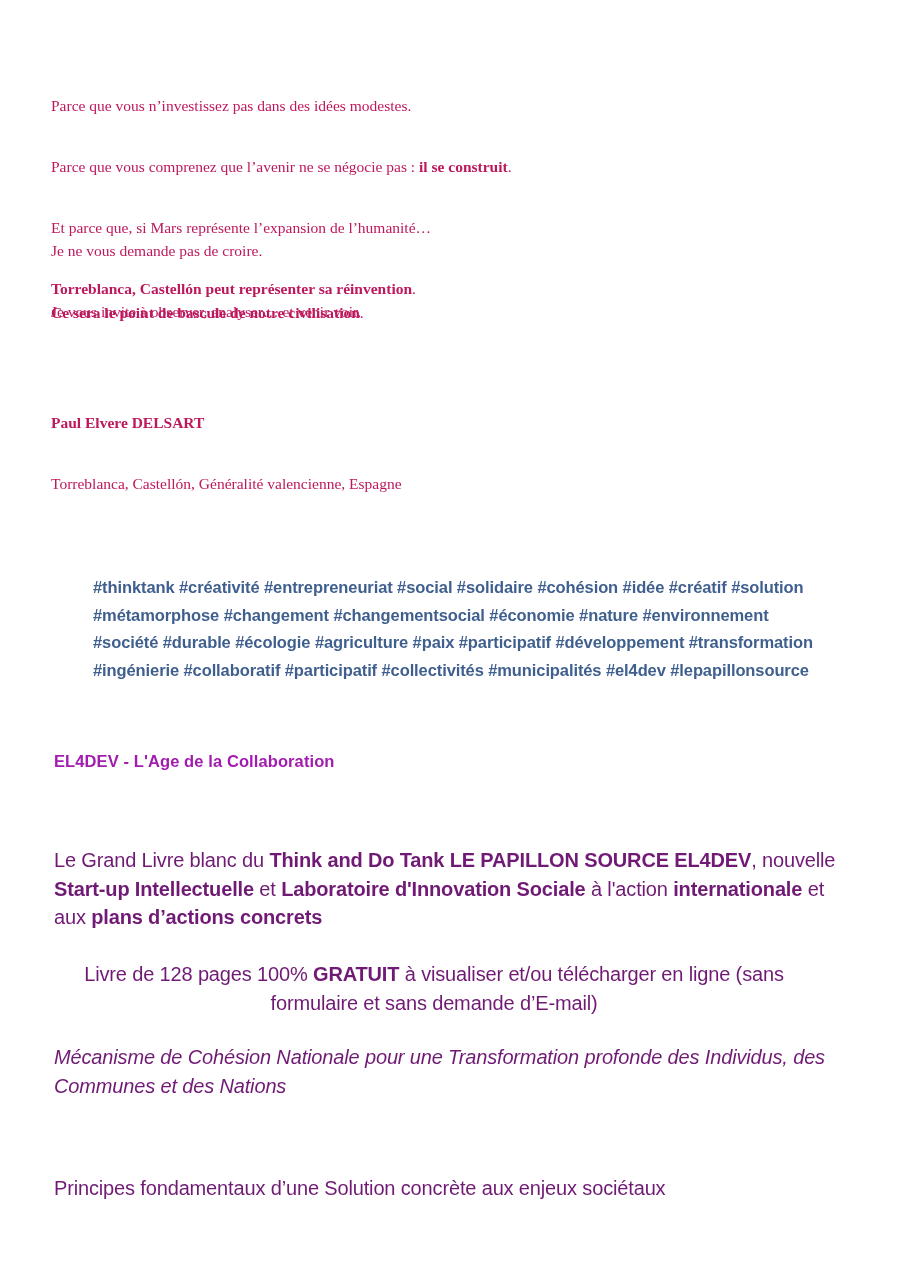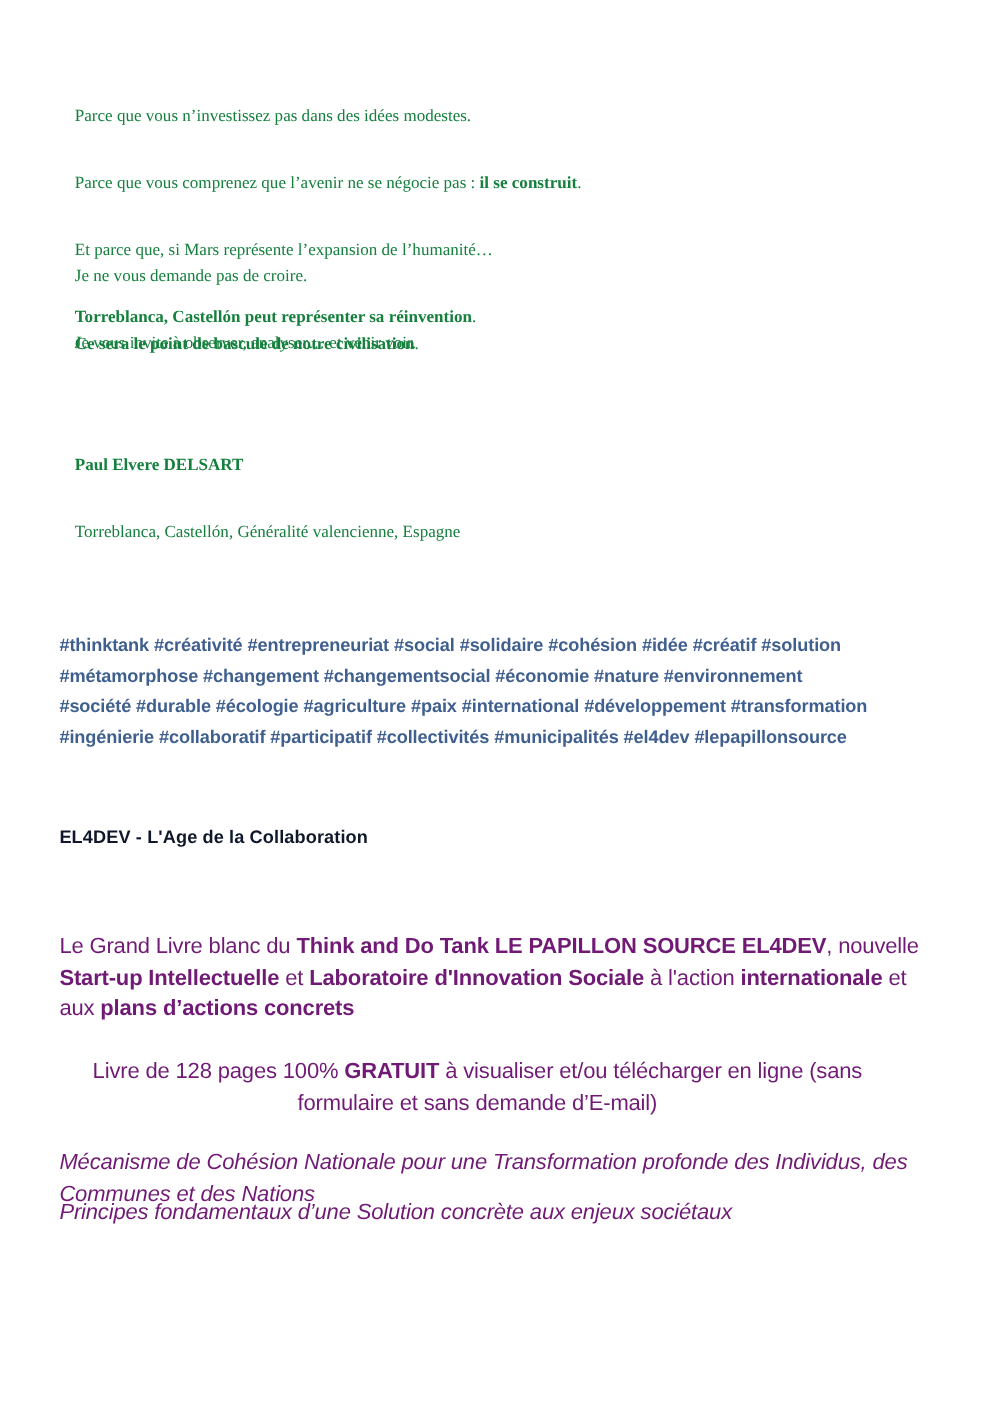--- a/index.html
+++ b/index.html
@@ -21,25 +21,25 @@
     left: 0;
     top: 0;
     width: 905px;
     height: 1280px;
     background: #ffffff;
   }
 
   
   .serif-block {
     position: absolute;
-    left: 68px;
+    left: 51px;
     font-family: "Liberation Serif", serif;
     font-size: 15.5px;
     line-height: 20.4px;
-    color: #15803d;
+    color: #be185d;
     white-space: pre-wrap;
   }
   .serif-block .ln { display: block; }
   .b { font-weight: bold; }
 
   #closing-lines  { top: 55px;  width: 800px; }
   #invite-lines   { top: 200px; width: 800px; }
   #pivot-lines    { top: 262px; width: 800px; }
   #signature      { top: 372px; width: 800px; }
 
@@ -49,48 +49,48 @@
     left: 54px;
     top: 574px;
     width: 800px;
     font-family: "Liberation Sans", sans-serif;
     font-size: 16.5px;
     font-weight: bold;
     line-height: 27.5px;
     color: #3f5f8f;
     letter-spacing: -0.1px;
   }
-  .hashtags .ln { display: block; white-space: nowrap; }
+  .hashtags .ln { display: block; white-space: nowrap; margin-left: 39px; }
 
   
   .blue-heading {
     position: absolute;
     left: 54px;
     top: 752px;
     font-family: "Liberation Sans", sans-serif;
     font-size: 16.5px;
     font-weight: bold;
-    color: #0f172a;
+    color: #a21caf;
     letter-spacing: 0.1px;
   }
 
   
   .sans-para {
     position: absolute;
     left: 54px;
     font-family: "Liberation Sans", sans-serif;
     color: #701a75;
     font-size: 20px;
     line-height: 28.5px;
     letter-spacing: -0.15px;
   }
   #promo-intro  { top: 846px;  width: 800px; }
   #promo-free   { top: 960px;  width: 760px; text-align: center; }
   #promo-mech   { top: 1043px; width: 805px; font-style: italic; }
-  #promo-princ  { top: 1088px; width: 805px; font-style: italic; }
+  #promo-princ  { top: 1174px; width: 805px; }
 </style>
 </head>
 <body>
 
 <div class="page">
 
   <div class="serif-block" id="closing-lines">
     <span class="ln">Parce que vous n’investissez pas dans des idées modestes.</span>
     <span class="ln"><span>Parce que vous comprenez que l’avenir ne se négocie pas : </span><span class="b">il se construit</span><span>.</span></span>
     <span class="ln">Et parce que, si Mars représente l’expansion de l’humanité…</span>
@@ -107,21 +107,21 @@
   </div>
 
   <div class="serif-block" id="signature">
     <span class="ln b">Paul Elvere DELSART</span>
     <span class="ln">Torreblanca, Castellón, Généralité valencienne, Espagne</span>
   </div>
 
   <div class="hashtags">
     <span class="ln">#thinktank #créativité #entrepreneuriat #social #solidaire #cohésion #idée #créatif #solution</span>
     <span class="ln">#métamorphose #changement #changementsocial #économie #nature #environnement</span>
-    <span class="ln">#société #durable #écologie #agriculture #paix #international #développement #transformation</span>
+    <span class="ln">#société #durable #écologie #agriculture #paix #participatif #développement #transformation</span>
     <span class="ln">#ingénierie #collaboratif #participatif #collectivités #municipalités #el4dev #lepapillonsource</span>
   </div>
 
   <div class="blue-heading">EL4DEV - L'Age de la Collaboration</div>
 
   <div class="sans-para" id="promo-intro"><span>Le Grand Livre blanc du </span><span class="b">Think and Do Tank LE PAPILLON SOURCE EL4DEV</span><span>, nouvelle </span><span class="b">Start-up Intellectuelle</span><span> et </span><span class="b">Laboratoire d'Innovation Sociale</span><span> à l'action </span><span class="b">internationale</span><span> et aux </span><span class="b">plans d’actions concrets</span></div>
 
   <div class="sans-para" id="promo-free"><span>Livre de 128 pages 100% </span><span class="b">GRATUIT</span><span> à visualiser et/ou télécharger en ligne (sans formulaire et sans demande d’E-mail)</span></div>
 
   <div class="sans-para" id="promo-mech">Mécanisme de Cohésion Nationale pour une Transformation profonde des Individus, des Communes et des Nations</div>

